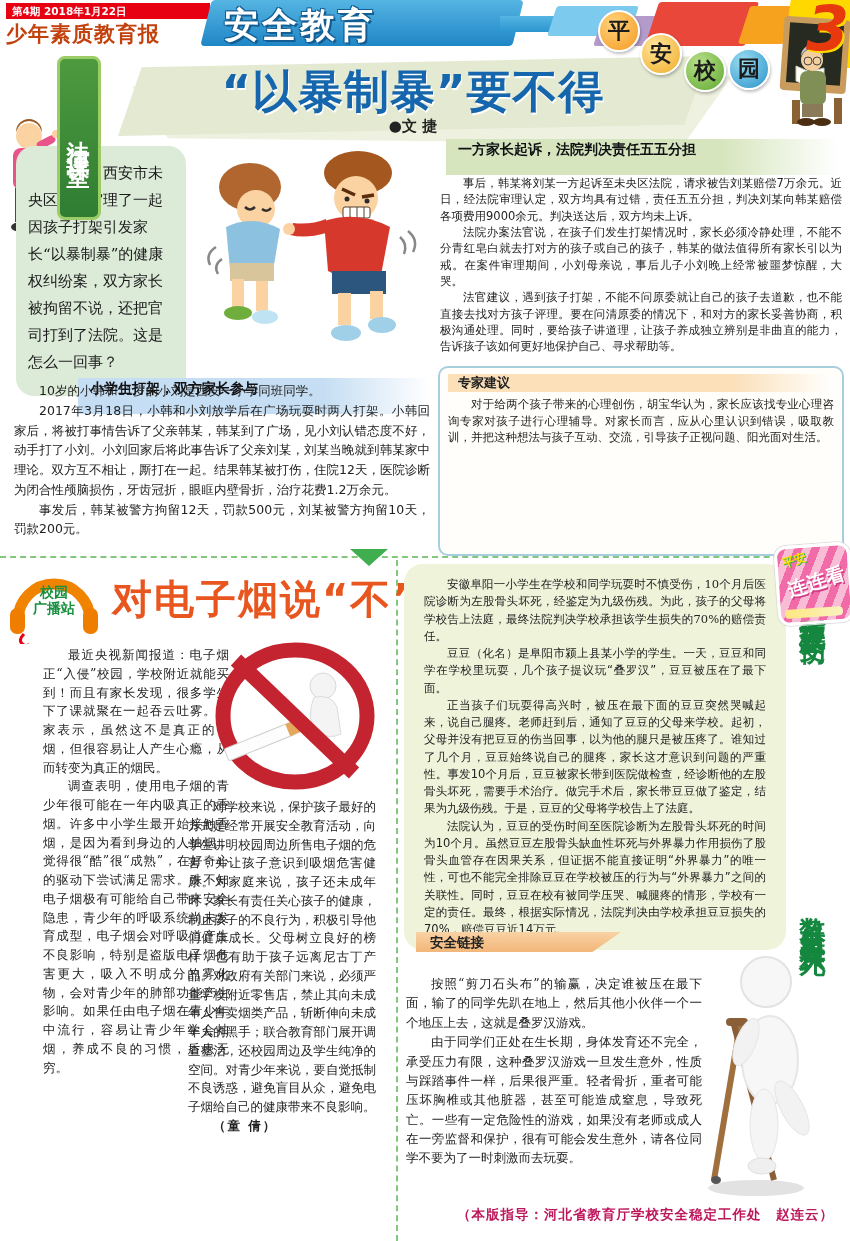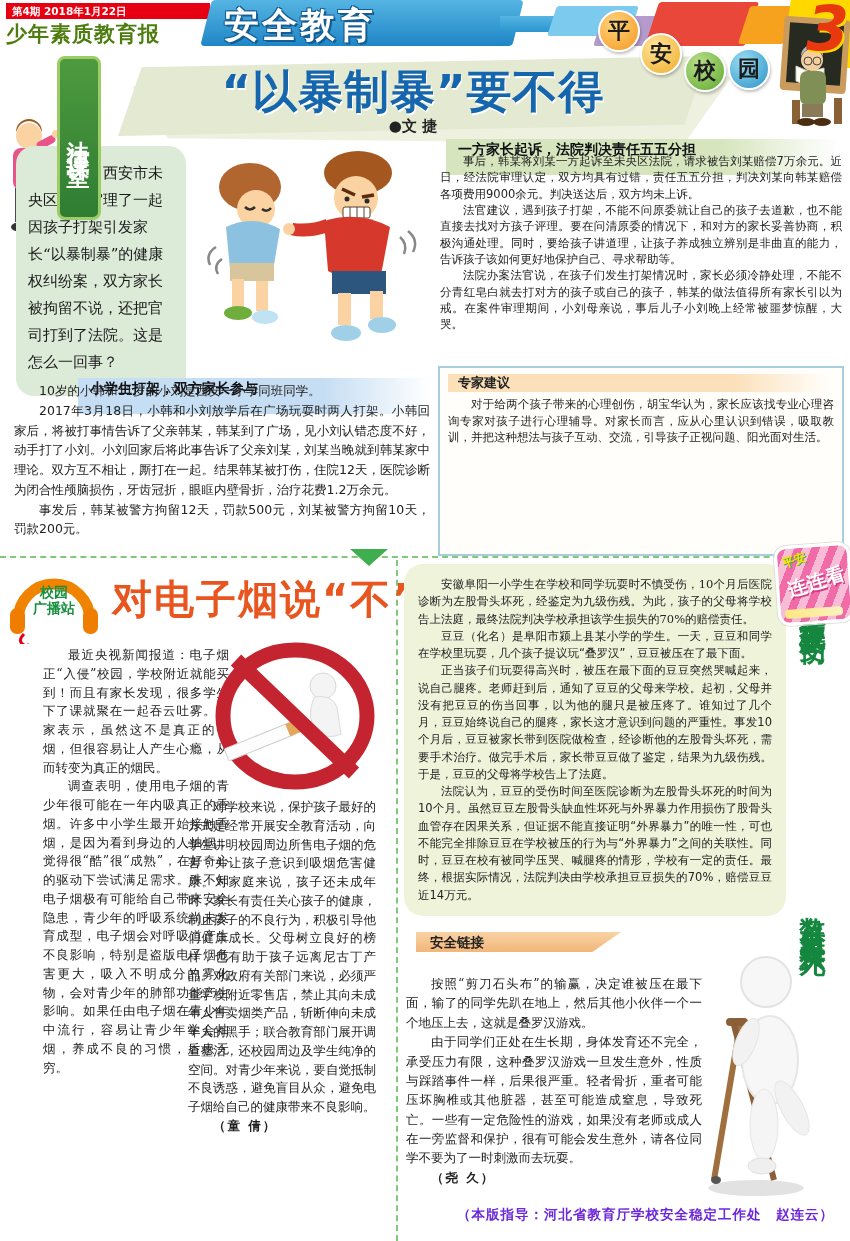--- a/index.html
+++ b/index.html
@@ -2,21 +2,21 @@
 <html><head>
 <meta charset="utf-8">
 <style>
   html,body{margin:0;padding:0;background:#888;}
   .page{position:relative;width:850px;height:1241px;background:#fff;overflow:hidden;
         font-family:"DejaVu Sans","Liberation Sans",sans-serif;color:#222;margin:0 auto;}
   .abs{position:absolute;}
   
   .issue-chip{left:6px;top:3px;width:204px;height:16px;background:#e60012;color:#fff;
       font-size:10.5px;font-weight:bold;line-height:16px;padding-left:6px;box-sizing:border-box;}
-  .paper-name{left:6px;top:20px;font-size:21px;font-weight:900;color:#4d7c0f;letter-spacing:1px;}
+  .paper-name{left:6px;top:20px;font-size:21px;font-weight:900;color:#c2410c;letter-spacing:1px;}
   .ribbon-bg{left:206px;top:0;width:312px;height:46px;background:linear-gradient(180deg,#55b4e2,#1f86c6);
       transform:skewX(-14deg);border-radius:4px;}
   .ribbon-tail{left:500px;top:16px;width:180px;height:16px;background:linear-gradient(180deg,#55b4e2,#2b95cf);}
   .section-name{left:224px;top:2px;font-size:35px;font-weight:900;color:#fff;letter-spacing:3px;
       text-shadow:2px 2px 0 #135d92,-1px -1px 0 #135d92,1px -1px 0 #135d92,-1px 1px 0 #135d92;}
   .band{position:absolute;transform:skewX(-18deg);border-radius:3px;}
   .band1{left:552px;top:6px;width:82px;height:30px;background:#7ccbee;}
   .band2{left:598px;top:16px;width:66px;height:30px;background:#b49bcb;}
   .band3{left:652px;top:2px;width:100px;height:44px;background:#e8473a;}
   .band4{left:744px;top:6px;width:46px;height:38px;background:#f6a21f;}
@@ -48,22 +48,22 @@
   .intro{left:16px;top:146px;width:170px;height:250px;background:#dcead8;border-radius:18px;
       padding:14px 12px;box-sizing:border-box;font-family:"DejaVu Serif","Liberation Serif",serif;
       font-size:15px;line-height:1.8;text-indent:2em;color:#1a1a1a;}
   .fight{left:186px;top:140px;width:244px;height:214px;}
   .sec-head{font-weight:900;font-size:14px;line-height:20px;height:36px;padding-left:12px;
       box-sizing:border-box;color:#0f1115;}
   .sh1{left:78px;top:378px;width:352px;background:linear-gradient(90deg,#c6def3 70%,rgba(198,222,243,0));}
   .sh2{left:446px;top:139px;width:392px;background:linear-gradient(90deg,#d6e5bd 70%,rgba(214,229,189,0));}
   .body-col p{margin:0;text-indent:2em;text-align:justify;}
   .body1{left:14px;top:381px;width:416px;font-size:12.5px;line-height:1.58;}
-  .body2{left:440px;top:153px;width:402px;font-size:11.5px;line-height:1.42;}
-  .expert-box{left:438px;top:366px;width:406px;height:190px;border:2px solid #a7cedd;border-radius:0;
+  .body2{left:440px;top:175px;width:402px;font-size:11.5px;line-height:1.42;}
+  .expert-box{left:438px;top:366px;width:406px;height:190px;border:2px solid #a7cedd;border-radius:10px;
       background:#fffefb;padding:4px 8px 8px;box-sizing:border-box;}
   .expert-head{height:18px;background:linear-gradient(90deg,#fbe0ba 75%,rgba(251,224,186,0));
       font-weight:900;font-size:13px;line-height:18px;padding-left:10px;margin:2px 0 4px;width:96%;}
   .expert-box p{margin:0;font-size:11.5px;line-height:1.45;text-align:justify;text-indent:2em;}
   
   .divider-dash{left:0;top:556px;width:850px;border-top:2px dashed #82c87c;}
   .divider-tri{left:350px;top:549px;width:0;height:0;border-left:19px solid transparent;
       border-right:19px solid transparent;border-top:17px solid #3fae4f;}
   .v-dash{left:396px;top:560px;height:681px;border-left:2px dashed #82c87c;}
   
@@ -80,34 +80,34 @@
   .llk{left:776px;top:544px;width:70px;height:74px;border-radius:12px;
       background:repeating-linear-gradient(115deg,#f06ba8 0 8px,#f9bcd7 8px 16px);
       border:3px solid #fff;box-shadow:0 0 0 1px #ddd;transform:rotate(-4deg);z-index:3;overflow:hidden;}
   .llk-small{position:absolute;left:5px;top:4px;font-size:12px;font-weight:900;color:#ffe000;
       text-shadow:1px 1px 0 #2fae4e;transform:rotate(-14deg);}
   .llk-main{position:absolute;left:8px;top:22px;font-size:19px;font-weight:900;color:#fff;
       text-shadow:1px 2px 0 #d23c86;transform:rotate(-14deg);letter-spacing:1px;}
   .llk-bar{position:absolute;left:4px;bottom:4px;width:58px;height:9px;border-radius:4px;
       background:linear-gradient(90deg,#ffe680,#f9f3c0);}
   .green-box{left:404px;top:564px;width:382px;background:#eef3da;border-radius:19px;
-      padding:12px 14px;box-sizing:border-box;}
+      padding:12px 20px;box-sizing:border-box;}
   .green-box p{margin:0;font-size:11.5px;line-height:1.5;text-align:justify;text-indent:2em;}
   .gb-p1{font-family:"DejaVu Serif","Liberation Serif",serif;}
   .vt{writing-mode:vertical-rl;text-orientation:upright;font-size:26px;font-weight:900;color:#15873f;
       letter-spacing:4px;}
   .vt1{left:796px;top:586px;}
   .vt2{left:796px;top:896px;}
   .safety-head{left:416px;top:932px;width:205px;height:20px;
       background:linear-gradient(180deg,#f9d2a4,#f2b679);clip-path:polygon(0 0,100% 0,86% 100%,0 100%);
       font-weight:900;font-size:13.5px;line-height:20px;padding-left:14px;box-sizing:border-box;}
   .safety-body{left:406px;top:958px;width:296px;font-size:12.5px;line-height:1.55;margin-top:16px;}
   .crutch{left:700px;top:930px;width:112px;height:270px;}
   .footer{right:16px;top:1206px;font-family:"DejaVu Serif","Liberation Serif",serif;
-      font-size:13.5px;font-weight:bold;color:#6d28d9;letter-spacing:1px;}
+      font-size:13.5px;font-weight:bold;color:#be185d;letter-spacing:1px;}
 </style>
 </head>
 <body>
 
 <div class="page">
 
   <div class="abs issue-chip">第4期  2018年1月22日</div>
   <div class="abs paper-name">少年素质教育报</div>
   <div class="abs ribbon-bg"></div>
   <div class="abs ribbon-tail"></div>
@@ -191,22 +191,22 @@
   </svg>
   <div class="abs sec-head sh1">小学生打架，双方家长参与</div>
   <div class="abs body-col body1">
     <p>10岁的小韩和11岁的小刘是西安一小学同班同学。</p>
     <p>2017年3月18日，小韩和小刘放学后在广场玩耍时两人打架。小韩回家后，将被打事情告诉了父亲韩某，韩某到了广场，见小刘认错态度不好，动手打了小刘。小刘回家后将此事告诉了父亲刘某，刘某当晚就到韩某家中理论。双方互不相让，厮打在一起。结果韩某被打伤，住院12天，医院诊断为闭合性颅脑损伤，牙齿冠折，眼眶内壁骨折，治疗花费1.2万余元。</p>
     <p>事发后，韩某被警方拘留12天，罚款500元，刘某被警方拘留10天，罚款200元。</p>
   </div>
   <div class="abs sec-head sh2">一方家长起诉，法院判决责任五五分担</div>
   <div class="abs body-col body2">
     <p>事后，韩某将刘某一方起诉至未央区法院，请求被告刘某赔偿7万余元。近日，经法院审理认定，双方均具有过错，责任五五分担，判决刘某向韩某赔偿各项费用9000余元。判决送达后，双方均未上诉。</p>
+    <p>法院办案法官说，在孩子们发生打架情况时，家长必须冷静处理，不能不分青红皂白就去打对方的孩子或自己的孩子，韩某的做法值得所有家长引以为戒。在案件审理期间，小刘母亲说，事后儿子小刘晚上经常被噩梦惊醒，大哭。</p>
     <p>法官建议，遇到孩子打架，不能不问原委就让自己的孩子去道歉，也不能直接去找对方孩子评理。要在问清原委的情况下，和对方的家长妥善协商，积极沟通处理。同时，要给孩子讲道理，让孩子养成独立辨别是非曲直的能力，告诉孩子该如何更好地保护自己、寻求帮助等。</p>
-    <p>法院办案法官说，在孩子们发生打架情况时，家长必须冷静处理，不能不分青红皂白就去打对方的孩子或自己的孩子，韩某的做法值得所有家长引以为戒。在案件审理期间，小刘母亲说，事后儿子小刘晚上经常被噩梦惊醒，大哭。</p>
   </div>
   <div class="abs expert-box">
     <div class="expert-head">专家建议</div>
     <p>对于给两个孩子带来的心理创伤，胡宝华认为，家长应该找专业心理咨询专家对孩子进行心理辅导。对家长而言，应从心里认识到错误，吸取教训，并把这种想法与孩子互动、交流，引导孩子正视问题、阳光面对生活。</p>
   </div>
 
   <div class="abs divider-dash"></div>
   <div class="abs divider-tri"></div>
   <div class="abs v-dash"></div>
 
@@ -253,21 +253,20 @@
     <p>豆豆（化名）是阜阳市颍上县某小学的学生。一天，豆豆和同学在学校里玩耍，几个孩子提议玩“叠罗汉”，豆豆被压在了最下面。</p>
     <p>正当孩子们玩耍得高兴时，被压在最下面的豆豆突然哭喊起来，说自己腿疼。老师赶到后，通知了豆豆的父母来学校。起初，父母并没有把豆豆的伤当回事，以为他的腿只是被压疼了。谁知过了几个月，豆豆始终说自己的腿疼，家长这才意识到问题的严重性。事发10个月后，豆豆被家长带到医院做检查，经诊断他的左股骨头坏死，需要手术治疗。做完手术后，家长带豆豆做了鉴定，结果为九级伤残。于是，豆豆的父母将学校告上了法庭。</p>
     <p>法院认为，豆豆的受伤时间至医院诊断为左股骨头坏死的时间为10个月。虽然豆豆左股骨头缺血性坏死与外界暴力作用损伤了股骨头血管存在因果关系，但证据不能直接证明“外界暴力”的唯一性，可也不能完全排除豆豆在学校被压的行为与“外界暴力”之间的关联性。同时，豆豆在校有被同学压哭、喊腿疼的情形，学校有一定的责任。最终，根据实际情况，法院判决由学校承担豆豆损失的70%，赔偿豆豆近14万元。</p>
   </div>
   <div class="abs vt vt1">小学生在校玩耍受伤</div>
   <div class="abs vt vt2">数月后查出股骨头坏死</div>
   <div class="abs safety-head">安全链接</div>
   <div class="abs body-col serifcol safety-body">
     <p>按照“剪刀石头布”的输赢，决定谁被压在最下面，输了的同学先趴在地上，然后其他小伙伴一个一个地压上去，这就是叠罗汉游戏。</p>
     <p>由于同学们正处在生长期，身体发育还不完全，承受压力有限，这种叠罗汉游戏一旦发生意外，性质与踩踏事件一样，后果很严重。轻者骨折，重者可能压坏胸椎或其他脏器，甚至可能造成窒息，导致死亡。一些有一定危险性的游戏，如果没有老师或成人在一旁监督和保护，很有可能会发生意外，请各位同学不要为了一时刺激而去玩耍。</p>
-    <p class="sig">（尧  久）</p>
   </div>
   <svg class="abs crutch" viewBox="0 0 112 270">
     <ellipse cx="56" cy="258" rx="48" ry="8" fill="#e2e2e2"></ellipse>
     <line x1="40" y1="95" x2="14" y2="250" stroke="#a06f3e" stroke-width="6"></line>
     <line x1="34" y1="95" x2="74" y2="250" stroke="#8a5f38" stroke-width="6"></line>
     <rect x="26" y="88" width="22" height="8" rx="4" fill="#8a5f38"></rect>
     <circle cx="66" cy="52" r="25" fill="#f7f7f7" stroke="#e3e3e3" stroke-width="2"></circle>
     <ellipse cx="70" cy="130" rx="28" ry="44" fill="#f7f7f7" stroke="#e6e6e6" stroke-width="2"></ellipse>
     <ellipse cx="46" cy="112" rx="10" ry="25" fill="#f2f2f2" stroke="#e6e6e6" transform="rotate(22 46 112)"></ellipse>
     <ellipse cx="64" cy="195" rx="14" ry="36" fill="#f5f5f5" stroke="#e6e6e6"></ellipse>

